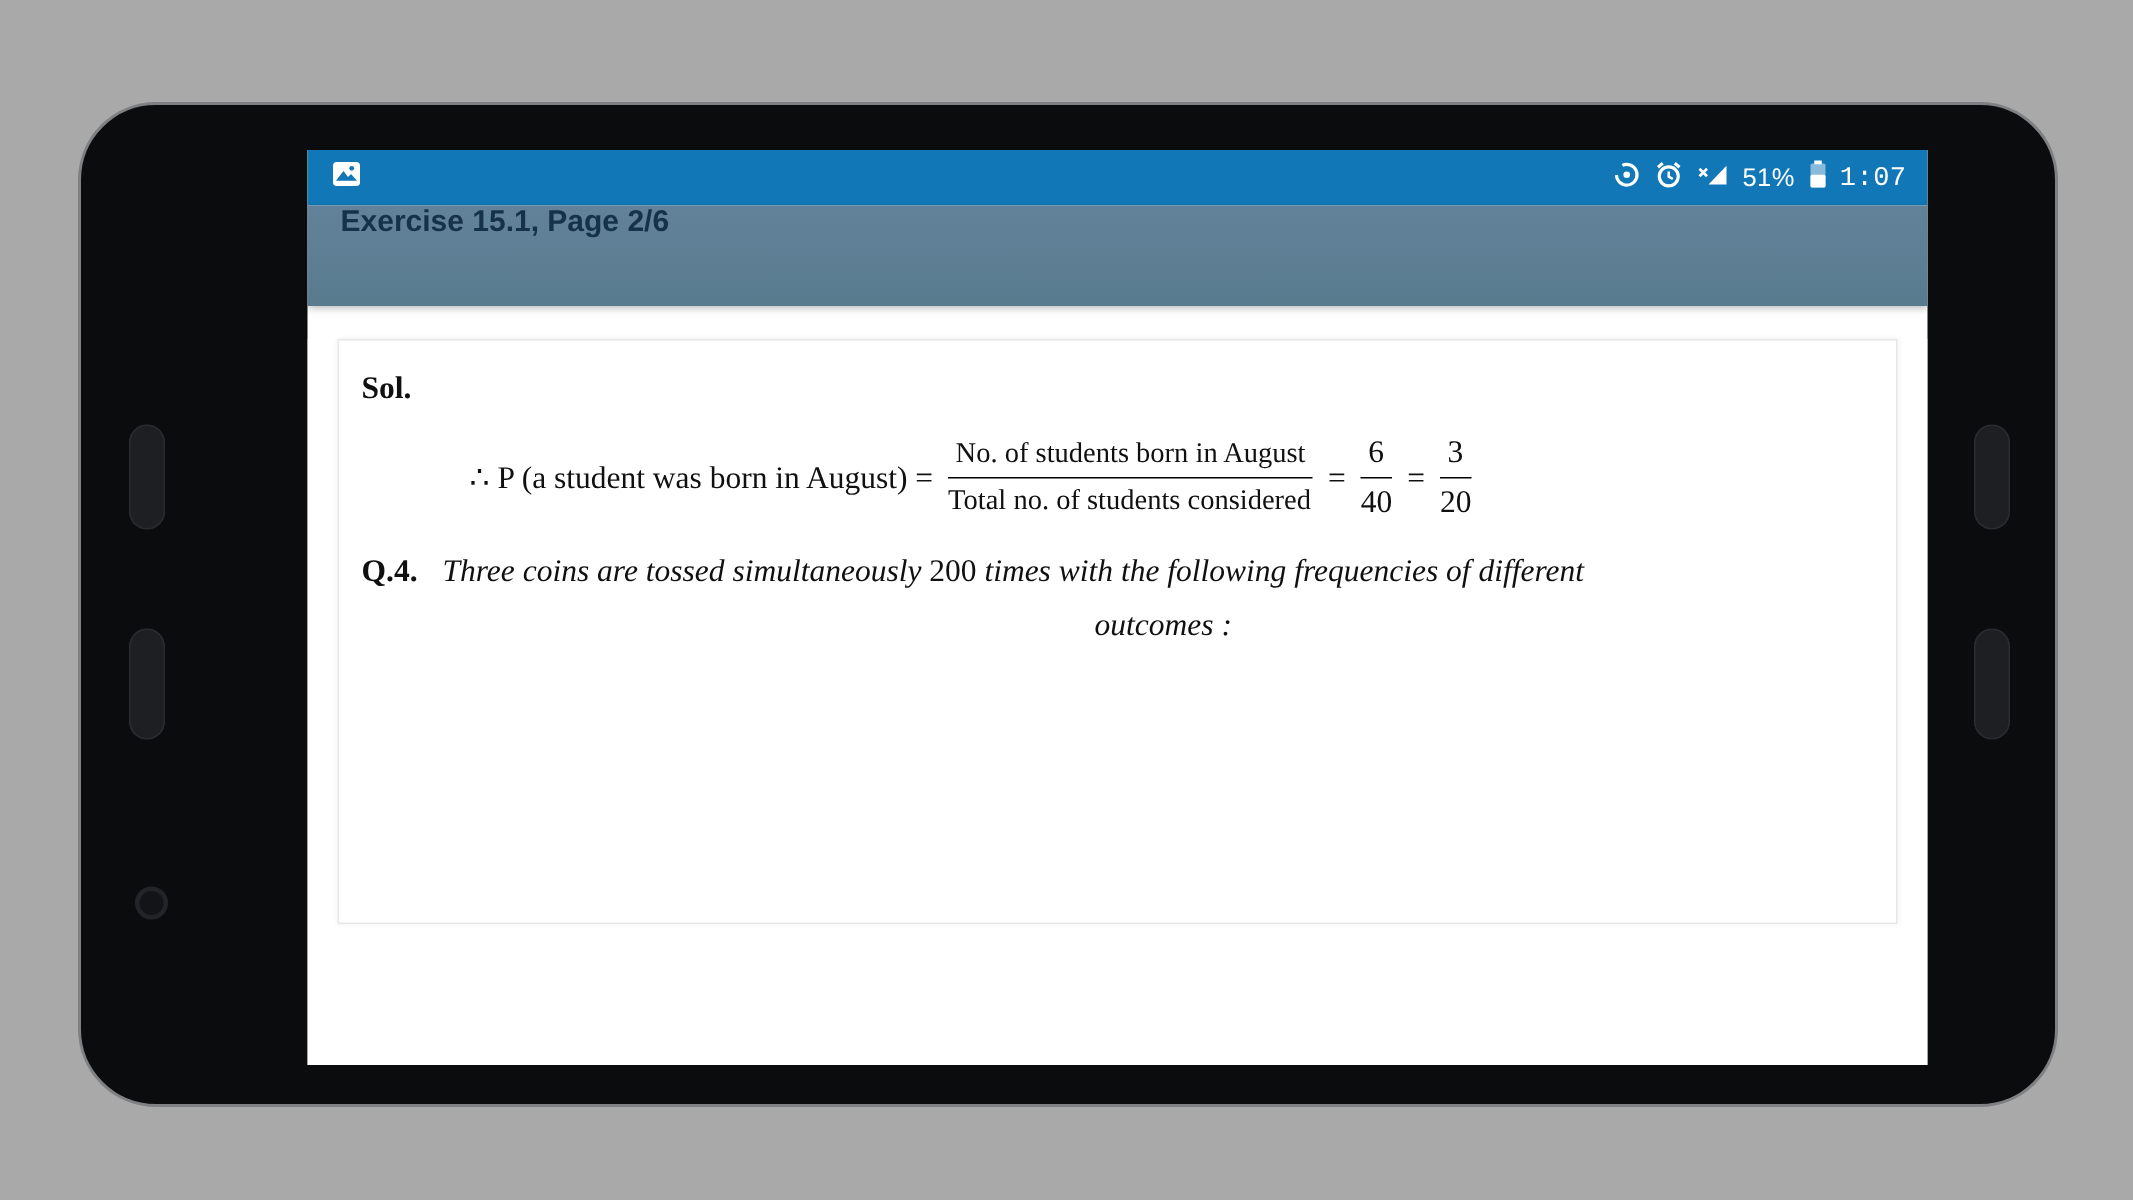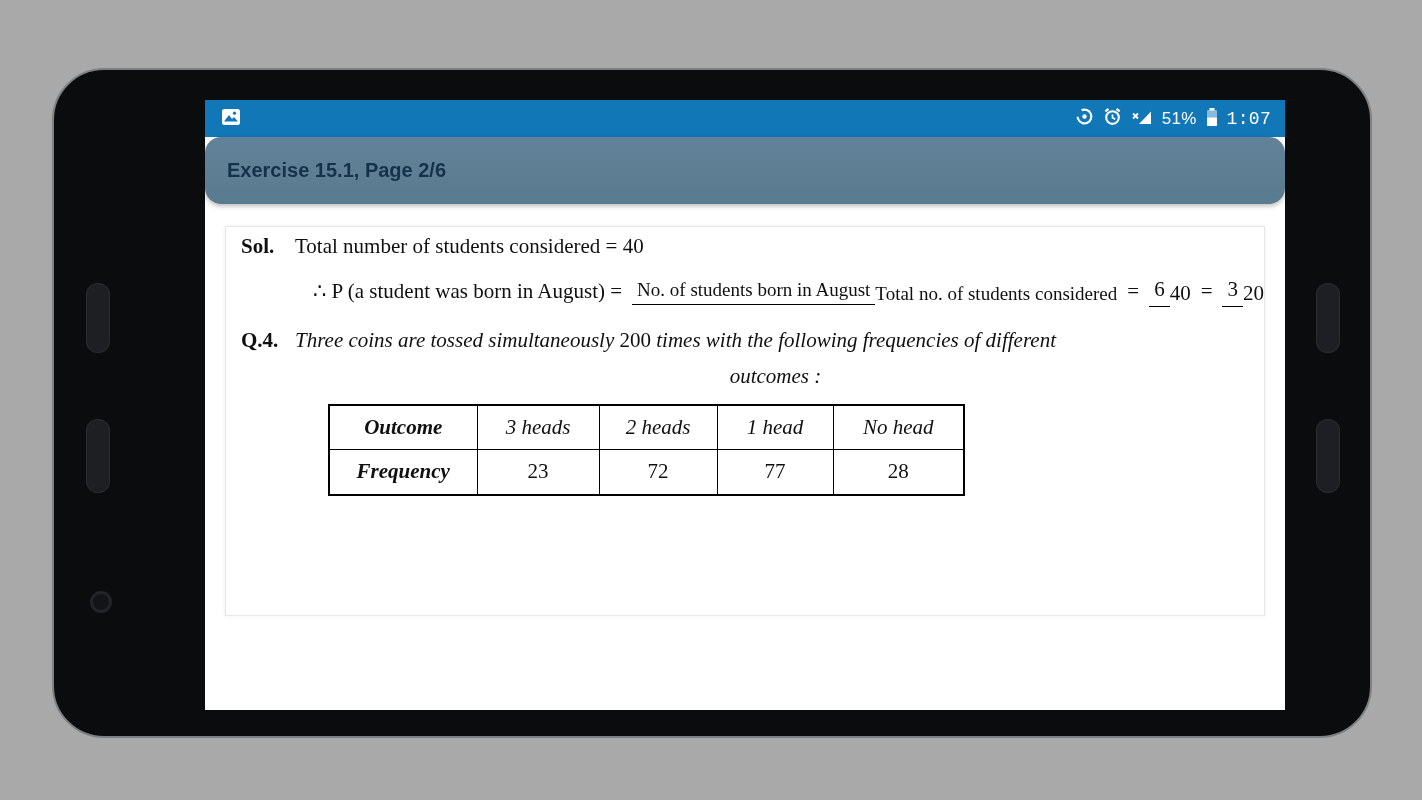--- a/index.html
+++ b/index.html
@@ -25,37 +25,37 @@
   
   .status-bar { height:37px; background:#1177b6; display:flex; align-items:center;
                 padding:0 14px 0 16px; color:#fff; }
   .sb-spacer { flex:1; }
   .sb-right { display:flex; align-items:center; gap:9px; }
   .sb-text { font-size:17px; color:#fff; letter-spacing:0.3px; }
   .sb-time { font-size:18px;font-family:Liberation Mono, monospace; }
 
   
   .toolbar { height:67px; background:linear-gradient(#628299,#597b8e);
-             display:flex; align-items:center; padding-left:22px;
-             box-shadow:0 2px 5px rgba(0,0,0,0.28); position:relative; z-index:2;border-radius:16px; }
+             display:flex; padding-left:22px;
+             box-shadow:0 2px 5px rgba(0,0,0,0.28); position:relative; z-index:2; }
   .toolbar-title { font-size:20px; font-weight:bold; color:#15324a; }
 
   
   .content { height:506px; background:#ffffff; position:relative; }
   .page { margin:22px 20px 0 20px; height:390px; background:#fff;
           border:1px solid #e7e7e7; box-shadow:0 0 4px rgba(0,0,0,0.07);
-          padding-top:4px; overflow:hidden;
+          padding-top:16px; overflow:hidden;
           font-family:"Liberation Serif", serif; color:#101010; font-size:21px; }
 
   .sol-row { display:flex; padding-left:15px; line-height:30px; }
   .lead-label { width:54px; font-weight:bold; flex:0 0 54px; }
   .sol-line2 { margin-left:141px; margin-top:5px; line-height:30px; }
 
   .eq-row { display:flex; align-items:center; margin:16px 0 0 87px; gap:10px; }
-  .frac { display:inline-flex; align-items:center;
+  .frac { display:inline-flex; flex-direction:column; align-items:flex-start;
           font-size:19px; line-height:1.22; text-align:center; }
   .frac .num { border-bottom:1.6px solid #000; padding:0 5px 3px; }
   .frac .den { padding-top:3px; }
   .frac.nums { font-size:21px; }
 
   .q-row { display:flex; padding-left:15px; margin-top:18px; line-height:30px; }
   .q-body { flex:1; padding-right:8px; }
   .q-line1 { font-style:italic; text-align:justify; text-align-last:justify; }
   .q-line1 .upright { font-style:normal; }
   .q-line2 { font-style:italic; margin-top:6px;text-align:center; }
@@ -126,21 +126,20 @@
 
     <div class="toolbar">
       <span class="toolbar-title">Exercise 15.1, Page 2/6</span>
     </div>
 
     <div class="content">
       <div class="page">
 
         <div class="sol-row">
           <span class="lead-label">Sol.</span>
-          <span>Total number of students considered = 40</span>
         </div>
 
 
         <div class="eq-row">
           <span>∴  P (a student was born in August) =</span>
           <span class="frac">
             <span class="num">No. of students born in August</span>
             <span class="den">Total no. of students considered</span>
           </span>
           <span>=</span>
@@ -156,37 +155,19 @@
         </div>
 
         <div class="q-row">
           <span class="lead-label">Q.4.</span>
           <span class="q-body">
             <span class="q-line1"><span>Three coins are tossed simultaneously</span> <span class="upright">200</span> <span>times with the following frequencies of different</span></span>
             <span class="q-line2" style="display:block">outcomes :</span>
           </span>
         </div>
 
-        <table class="freq-table">
-          <tbody>
-              <tr class="hdr">
-            <td class="col-label">Outcome</td>
-            <td class="c1">3 heads</td>
-            <td class="c2">2 heads</td>
-            <td class="c3">1 head</td>
-            <td class="c4">No head</td>
-          </tr>
-          <tr>
-            <td class="col-label">Frequency</td>
-            <td class="c1">23</td>
-            <td class="c2">72</td>
-            <td class="c3">77</td>
-            <td class="c4">28</td>
-          </tr>
-        </tbody>
-          </table>
 
 
       </div>
     </div>
 
   </div>
 </div>
 
 </body></html>

